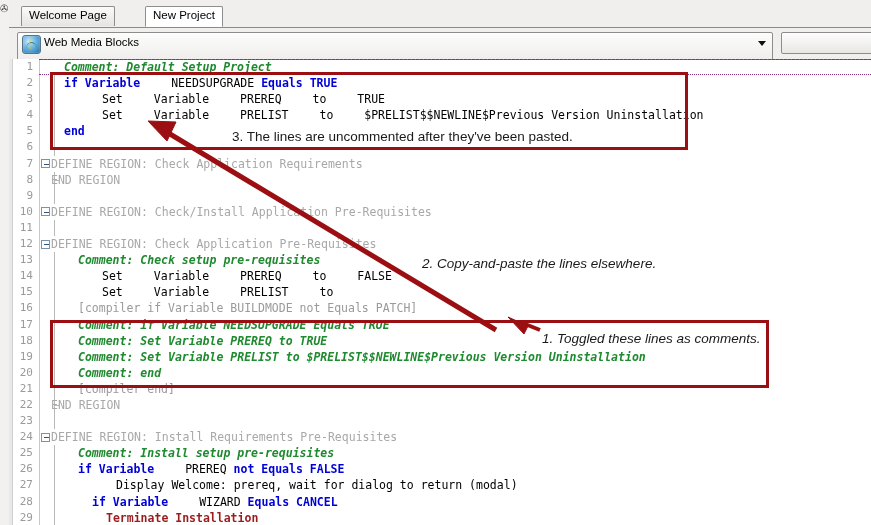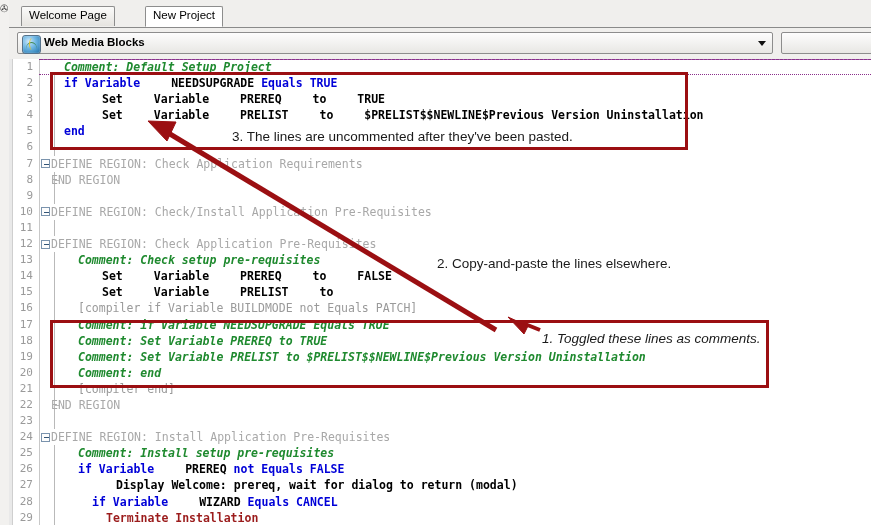--- a/index.html
+++ b/index.html
@@ -42,26 +42,25 @@
     left:98px;background:#ffffff;border-bottom:1px solid #ffffff;
     height:21px;z-index:3;margin-left:38px;
   }
 
   
   .comborow{
     position:absolute;left:9px;top:28px;width:862px;height:31px;
     background:#f0efed;
   }
   .combo{
-    position:absolute;left:8px;top:4px;width:756px;height:22px;
+    position:absolute;left:8px;top:4px;width:756px;height:40px;
     box-sizing:border-box;
     border:1px solid #8d8d8d;
     background:linear-gradient(#fdfdfd,#e8e7e4);
     border-radius:2px;
-    font-weight:bold;
   }
   .combo-icon{
     position:absolute;left:4px;top:2px;width:17px;height:17px;
     border-radius:3px;
     background:radial-gradient(circle at 35% 32%, #cfe9fb 0%, #6ab4e2 45%, #1f6ea8 100%);
     border:1px solid #56728a;
     box-shadow:inset 0 0 1px #fff;
     overflow:hidden;
   }
   .combo-icon:before{
@@ -129,21 +128,21 @@
   }
   .guide.corner:after{
     content:"";position:absolute;left:0;top:8px;width:5px;height:1px;background:#b9b9b9;
   }
   .code{
     position:absolute;left:55px;top:0;height:30px;line-height:16.1px;
     font-family:"DejaVu Sans Mono","Liberation Mono",monospace;
     font-size:11.5px;white-space:pre;letter-spacing:0px;
   }
   .kw{color:#0000d8;font-weight:bold;}
-  .id{color:#000000;font-weight:bold;padding-left:24px;}
+  .id{color:#000000;font-weight:normal;padding-left:24px;}
   .plain{color:#000000;}
   .cmt{color:#1f8a2f;font-style:italic;font-weight:bold;}
   .reg{color:#a8a8a8;}
   .dir{color:#9a9a9a;}
   .err{color:#9b1c1c;font-weight:bold;}
   .sel-line{
     position:absolute;left:30px;top:0;width:832px;height:16.1px;
     box-sizing:border-box;
     border-top:1px dotted #8b2f8b;border-bottom:1px dotted #8b2f8b;
   }
@@ -303,21 +302,21 @@
           <span class="code" style="left: 42px;"><span class="reg">END REGION</span></span>
         </div>
         <div class="row">
           <span class="lineno">23</span>
           <span class="guide"></span>
           <span class="code" style="left: 55px;"></span>
         </div>
         <div class="row">
           <span class="lineno">24</span>
           <span class="fold box"></span>
-          <span class="code" style="left: 42px;"><span class="reg">DEFINE REGION: Install Application Pre-Requisites</span></span>
+          <span class="code" style="left: 42px;"><span class="reg">DEFINE REGION: Install Requirements Pre-Requisites</span></span>
         </div>
         <div class="row">
           <span class="lineno">25</span>
           <span class="guide"></span>
           <span class="code" style="left: 69px;"><span class="cmt">Comment: Install setup pre-requisites</span></span>
         </div>
         <div class="row">
           <span class="lineno">26</span>
           <span class="guide"></span>
           <span class="code" style="left: 69px;"><span class="kw">if</span><span class="plain"> </span><span class="kw">Variable</span><span class="plain"> </span><span class="id">PREREQ</span><span class="plain"> </span><span class="kw">not</span><span class="plain"> </span><span class="kw">Equals</span><span class="plain"> </span><span class="kw">FALSE</span></span>
@@ -346,16 +345,16 @@
       <polygon points="148,121 176,122 167,141"></polygon>
       <line x1="540" y1="330" x2="520" y2="322" stroke-width="4"></line>
       <polygon points="508,317 528,326 524,334"></polygon>
     </g>
   </svg>
 
   <div class="anno-box" style="left:50px;top:72px;width:638px;height:78px;"></div>
   <div class="anno-box" style="left:50px;top:320px;width:719px;height:68px;"></div>
 
   <div class="anno-text" style="left:230px;top:129px;">3. The lines are uncommented after they've been pasted.</div>
-  <div class="anno-text" style="left:435px;top:256px;">2. Copy-and-paste the lines elsewhere.</div>
+  <div class="anno-text" style="left:420px;top:256px;font-style:italic;">2. Copy-and-paste the lines elsewhere.</div>
   <div class="anno-text" style="left:540px;top:331px;font-style:italic;">1. Toggled these lines as comments.</div>
 
 </div>
 
 </body></html>

